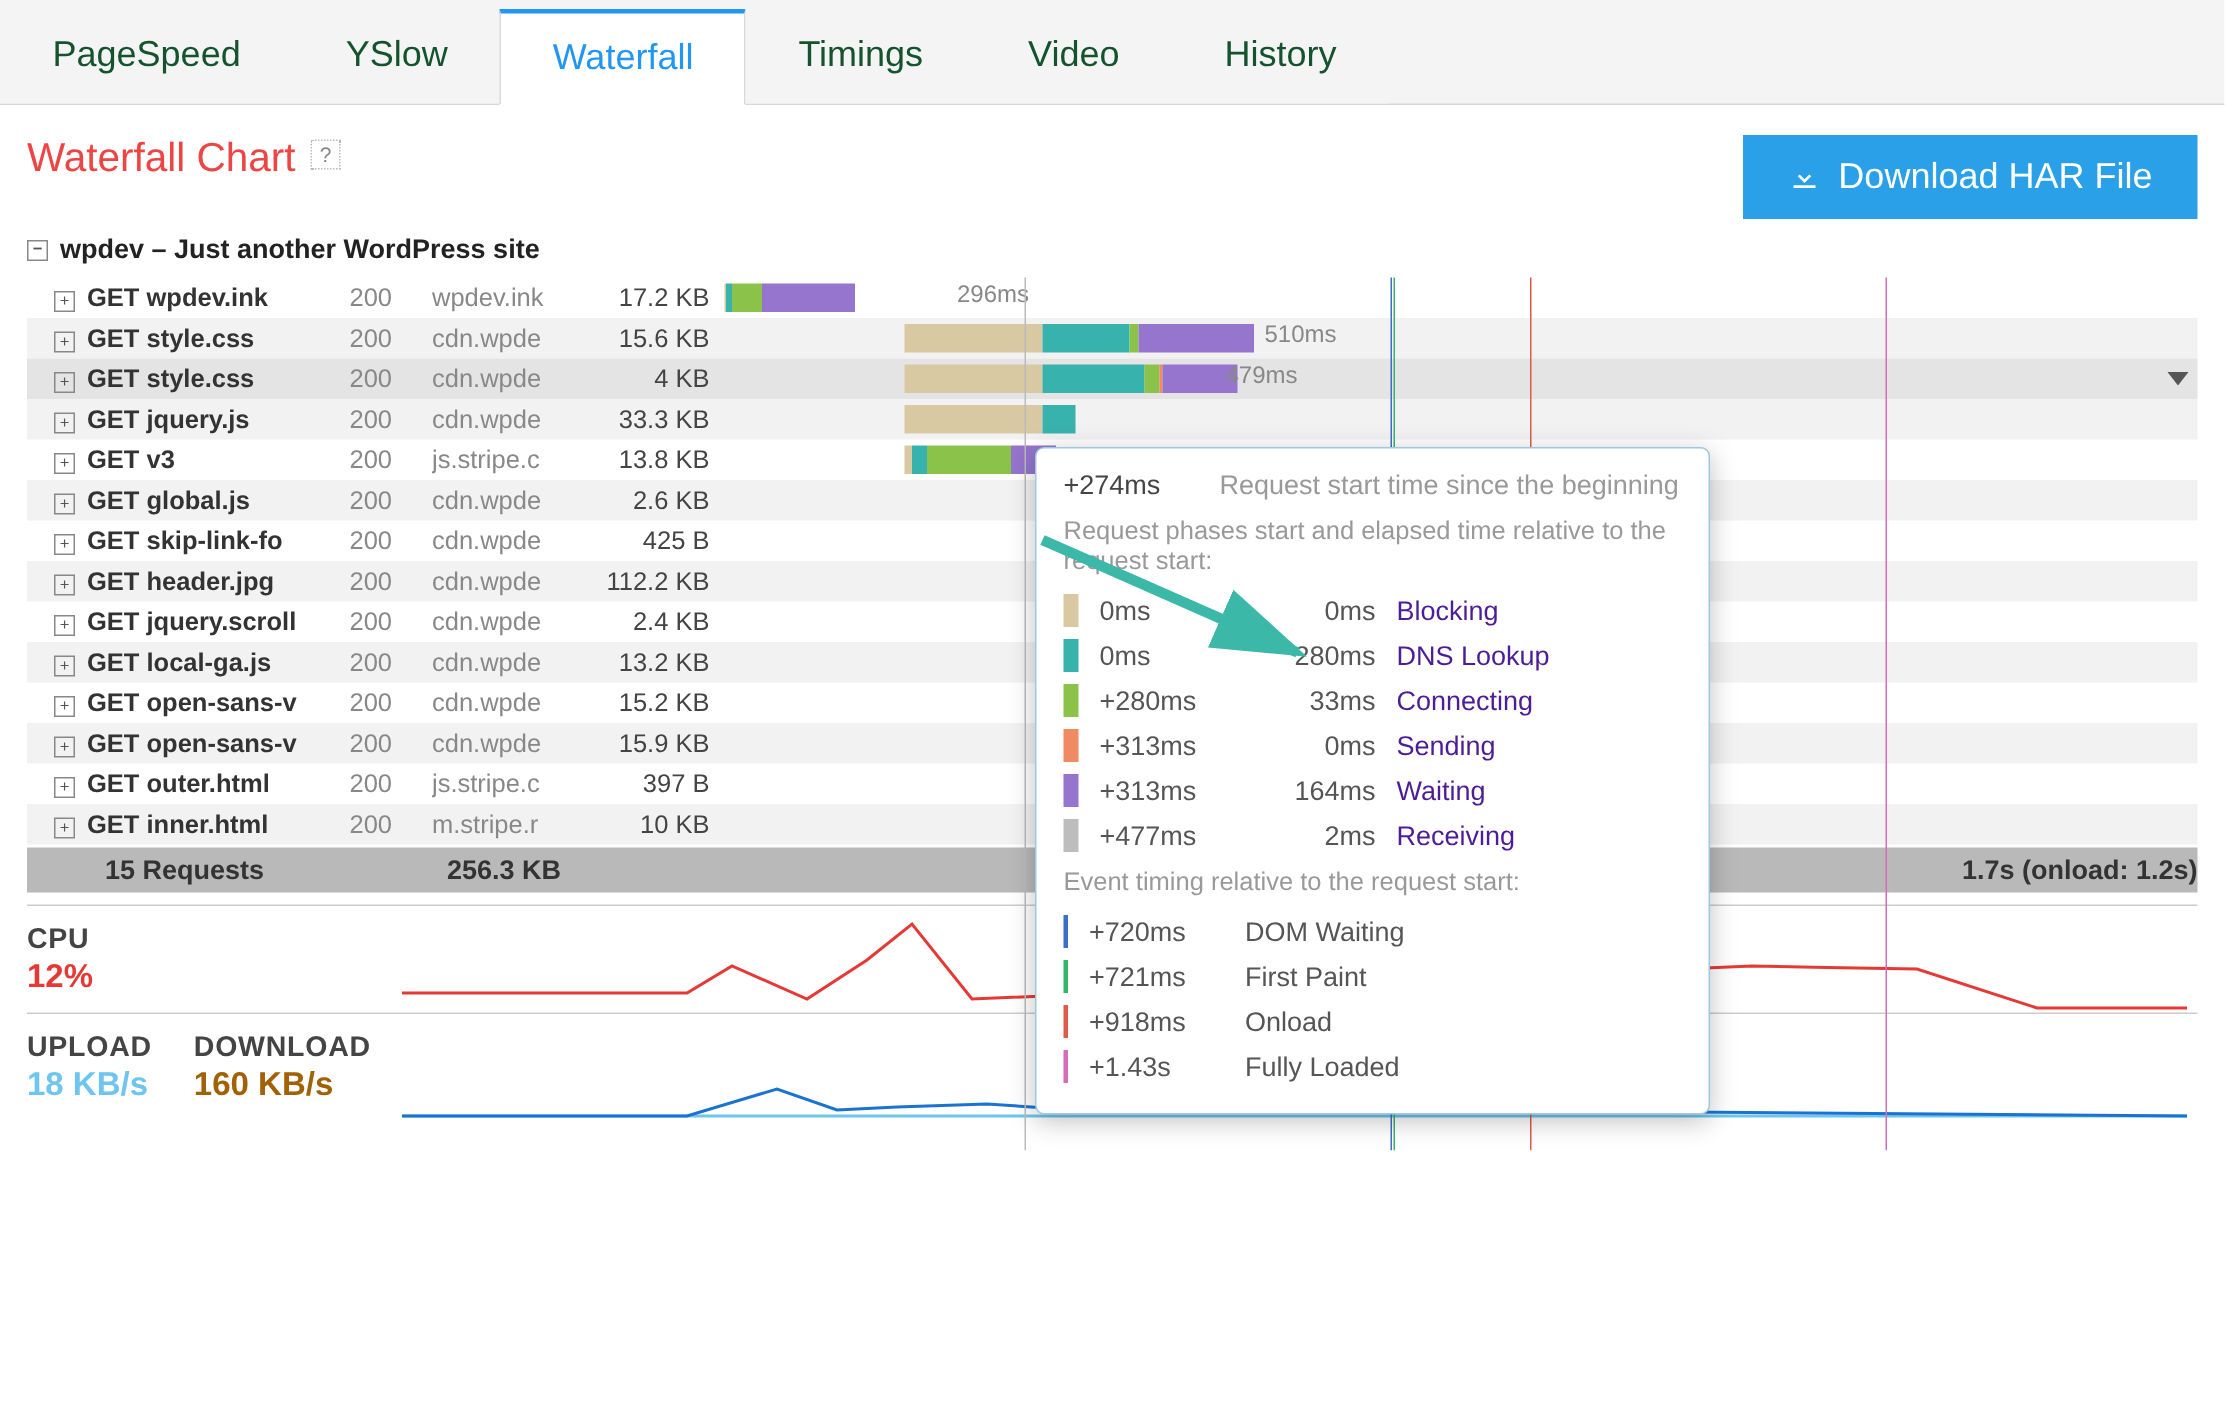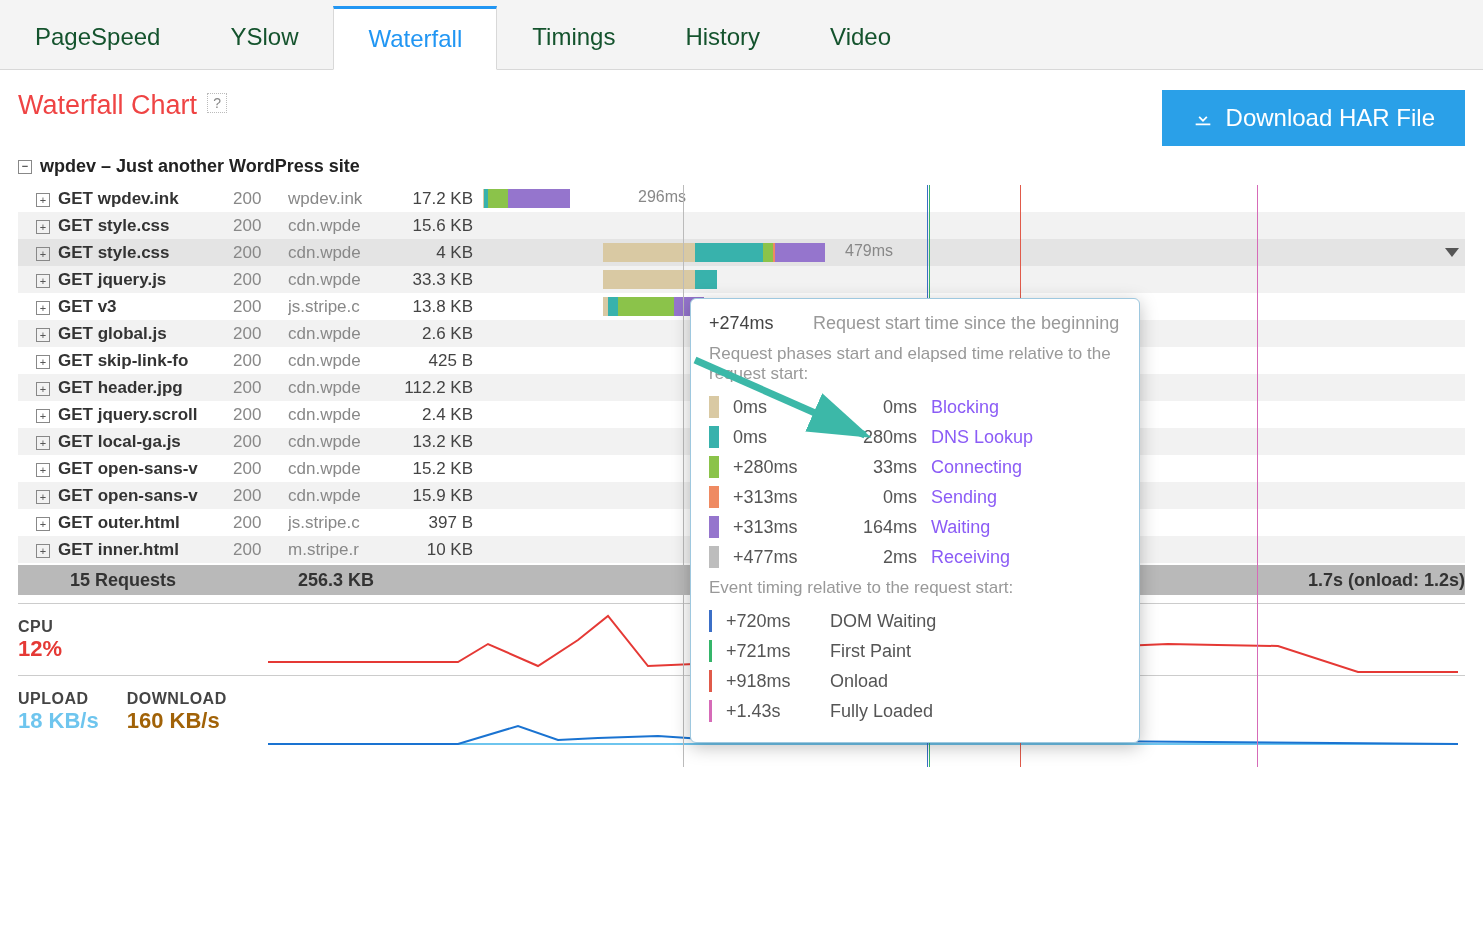--- a/index.html
+++ b/index.html
@@ -143,21 +143,21 @@
   .metrics { padding: 8px 18px 20px; }
   .metric-row {
     height: 72px;
     border-top: 1px solid #ccc;
     display: flex;
     align-items: center;
     position: relative;
   }
   .metric-labels { display:flex; gap:28px; z-index:2;}
   .metric-block { }
-  .metric-title { font-size: 16px; font-weight:700; color:#444; letter-spacing:0.5px;}
+  .metric-title { font-size: 19px; font-weight:700; color:#444; letter-spacing:0.5px;}
   .metric-value { font-size: 22px; font-weight:700; }
   .val-red { color:#e53935; }
   .val-orange { color:#f0a020; }
   .val-lightblue { color:#6ec5ee; }
   .val-blue { color:#a16207; }
   .metric-svg { position:absolute; inset:0; width:100%; height:100%; }
   .metric-svg path { fill:none; stroke-width:2; }
   
   .tooltip {
     position: absolute;
@@ -174,42 +174,42 @@
     z-index: 20;
   }
   .tooltip .tt-top { display:flex; gap:24px; margin-bottom:10px;}
   .tooltip .tt-top .tt-val { color:#444; width:80px;}
   .tooltip .tt-top .tt-desc { color:#999;}
   .tooltip .tt-section { color:#999; font-size:17px; margin: 6px 0 8px;}
   .tooltip .phase-row { display:flex; align-items:center; gap:14px; height:30px;}
   .tooltip .swatch { width:10px; height:22px; display:inline-block;}
   .tooltip .ph-start { width:90px; color:#555;}
   .tooltip .ph-dur { width:80px; text-align:right; color:#555;}
-  .tooltip .ph-name { color:#8b5cf6; flex:1;}
+  .tooltip .ph-name { color:#4c1d95; flex:1;}
   .tooltip .ev-row { display:flex; align-items:center; gap:14px; height:30px;}
   .tooltip .ev-mark { width:3px; height:22px; background:#333;}
   .tooltip .ev-time { width:90px; color:#555;}
   .tooltip .ev-name { color:#555;}
   
   .arrow-svg { position:absolute; left:690px; top:355px; width:220px; height:100px; z-index:21; pointer-events:none;}
 
   
   .rows-wrap { position:relative; }
   .lines-layer { position:absolute; left:475px; right:18px; top:0; bottom:0; pointer-events:none;}
 </style>
 </head>
 <body>
 
 <div class="tabs">
   <div class="tab">PageSpeed</div>
   <div class="tab">YSlow</div>
   <div class="tab active">Waterfall</div>
   <div class="tab">Timings</div>
+  <div class="tab">Video</div>
   <div class="tab">History</div>
-  <div class="tab">Video</div>
 </div>
 
 <div class="header">
   <div>
     <span class="title">Waterfall Chart</span>
     <span class="help-badge">?</span>
   </div>
   <button class="download-btn">
     <span class="download-icon">
       <svg viewBox="0 0 24 24">
@@ -245,36 +245,45 @@
           </div>
           <span class="time-label" style="left: 155px;">296ms</span>
         </div>
   </div>
       <div class="row alt">
     <div class="col-toggle"><span class="toggle">+</span></div>
     <div class="col-name">GET style.css</div>
     <div class="col-status">200</div>
     <div class="col-domain">cdn.wpde</div>
     <div class="col-size">15.6 KB</div>
+    <div class="col-bar">
+          <div class="bar-wrap" style="left: 120px;">
+            <div class="seg blocking" style="width: 92px;"></div>
+            <div class="seg dns" style="width: 58px;"></div>
+            <div class="seg connecting" style="width: 6px;"></div>
+            <div class="seg waiting" style="width: 77px;"></div>
+          </div>
+          <span class="time-label" style="left: 360px;">510ms</span>
+        </div>
   </div>
       <div class="row highlight">
     <div class="col-toggle"><span class="toggle">+</span></div>
     <div class="col-name">GET style.css</div>
     <div class="col-status">200</div>
     <div class="col-domain">cdn.wpde</div>
     <div class="col-size">4 KB</div>
     <div class="col-bar">
           <div class="bar-wrap" style="left: 120px;">
             <div class="seg blocking" style="width: 92px;"></div>
             <div class="seg dns" style="width: 68px;"></div>
             <div class="seg connecting" style="width: 10px;"></div>
             <div class="seg sending" style="width: 2px;"></div>
             <div class="seg waiting" style="width: 50px;"></div>
           </div>
-          <span class="time-label" style="left: 362px;">479ms</span>
+          <span class="time-label" style="left: 334px;">479ms</span>
           <div style="position: absolute; right: 6px; top: 9px;">
             <div class="row-caret"></div>
           </div>
         </div>
   </div>
       <div class="row alt">
     <div class="col-toggle"><span class="toggle">+</span></div>
     <div class="col-name">GET jquery.js</div>
     <div class="col-status">200</div>
     <div class="col-domain">cdn.wpde</div>

